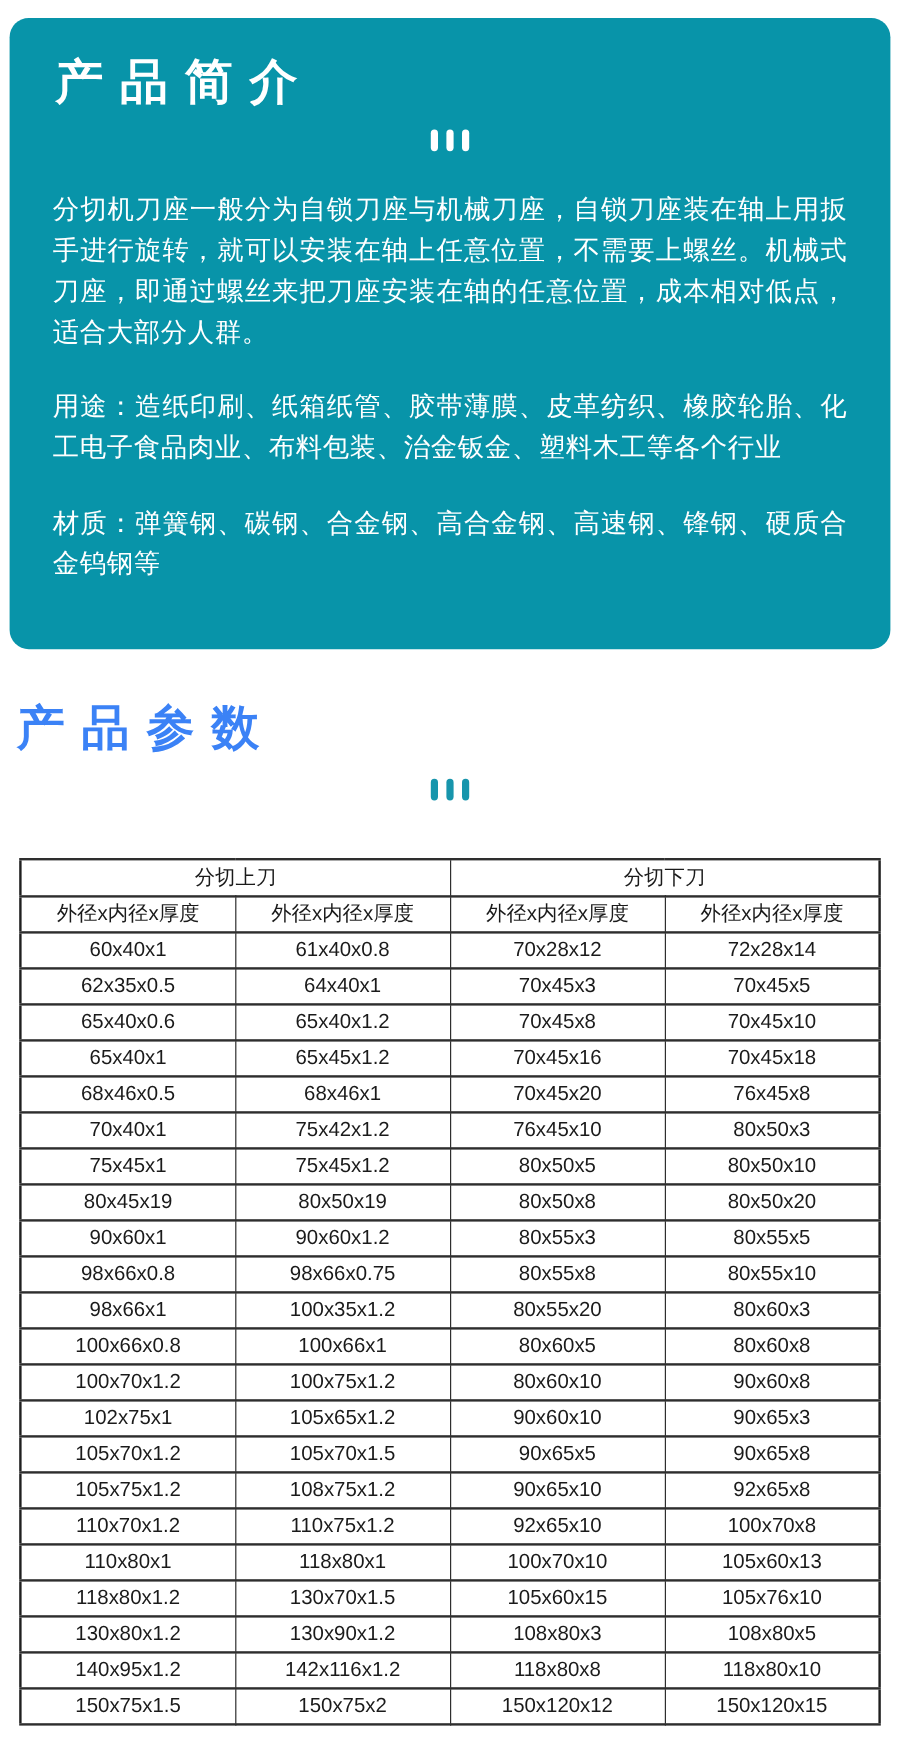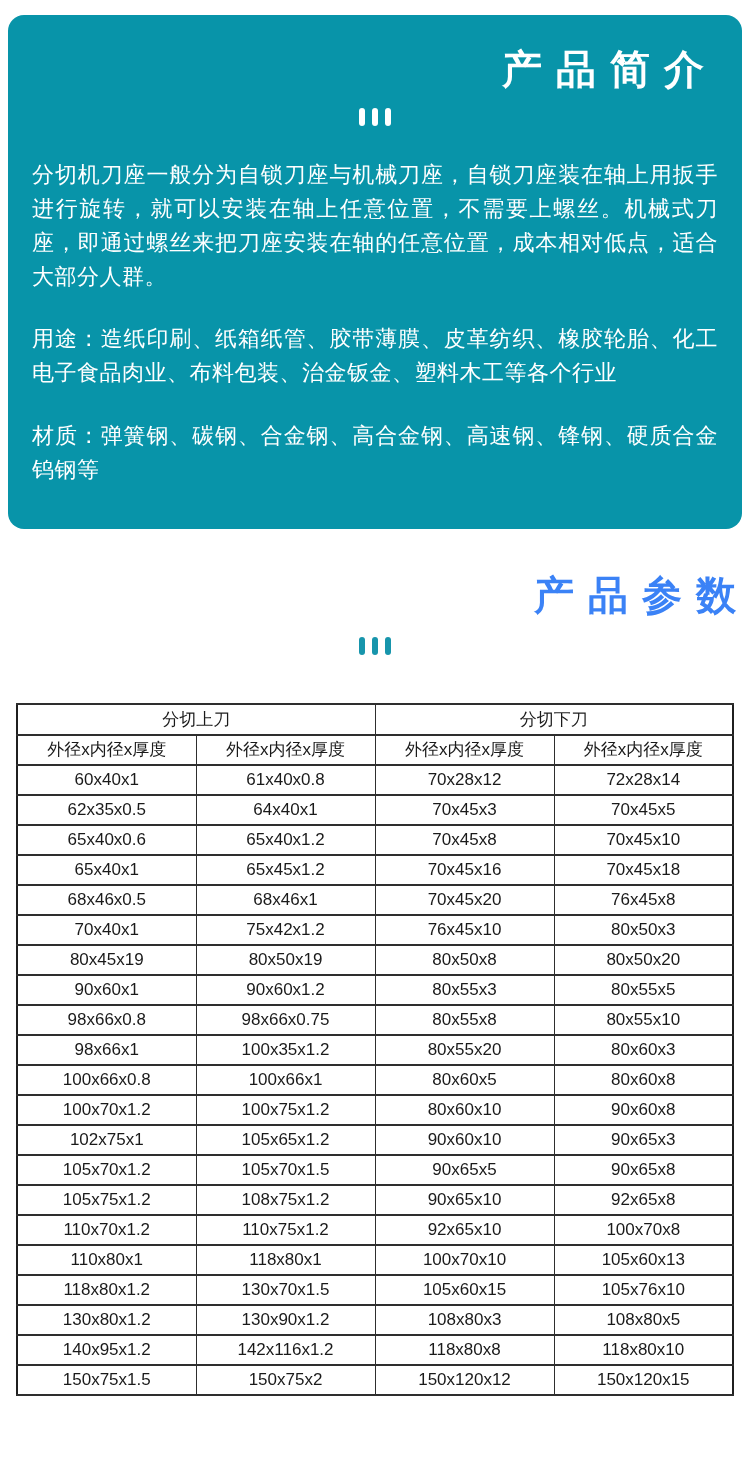--- a/index.html
+++ b/index.html
@@ -21,21 +21,21 @@
   .intro-panel {
     margin: 15px 8px 0 8px;
     background: #0894a9;
     border-radius: 16px;
     padding: 30px 24px 42px 24px;
     min-height: 305px;
     color: #ffffff;
   }
   .panel-title {
     margin: 0;
-    text-align: right;
+    text-align: left;
     font-size: 40px;
     font-weight: bold;
     letter-spacing: 14px;
     text-indent: 14px;
     line-height: 1.2;
   }
   .bars {
     display: flex;
     justify-content: center;
     gap: 7px;
@@ -45,21 +45,21 @@
     display: block;
     width: 6px;
     height: 18px;
     border-radius: 3px;
     background: #ffffff;
   }
   .desc {
     font-size: 22px;
     line-height: 1.55;
     letter-spacing: 0.5px;
-    margin: 0;
+    margin: 12px;
     text-align: justify;
   }
   .desc.first { margin-top: 32px; }
   .desc.spaced { margin-top: 28px; }
 
   
   .params-section {
     padding-top: 42px;
   }
   .params-section .panel-title {
@@ -165,20 +165,26 @@
             <td>70x45x20</td>
             <td>76x45x8</td>
           </tr>
           <tr>
             <td>70x40x1</td>
             <td>75x42x1.2</td>
             <td>76x45x10</td>
             <td>80x50x3</td>
           </tr>
           <tr>
+            <td>75x45x1</td>
+            <td>75x45x1.2</td>
+            <td>80x50x5</td>
+            <td>80x50x10</td>
+          </tr>
+          <tr>
             <td>80x45x19</td>
             <td>80x50x19</td>
             <td>80x50x8</td>
             <td>80x50x20</td>
           </tr>
           <tr>
             <td>90x60x1</td>
             <td>90x60x1.2</td>
             <td>80x55x3</td>
             <td>80x55x5</td>

